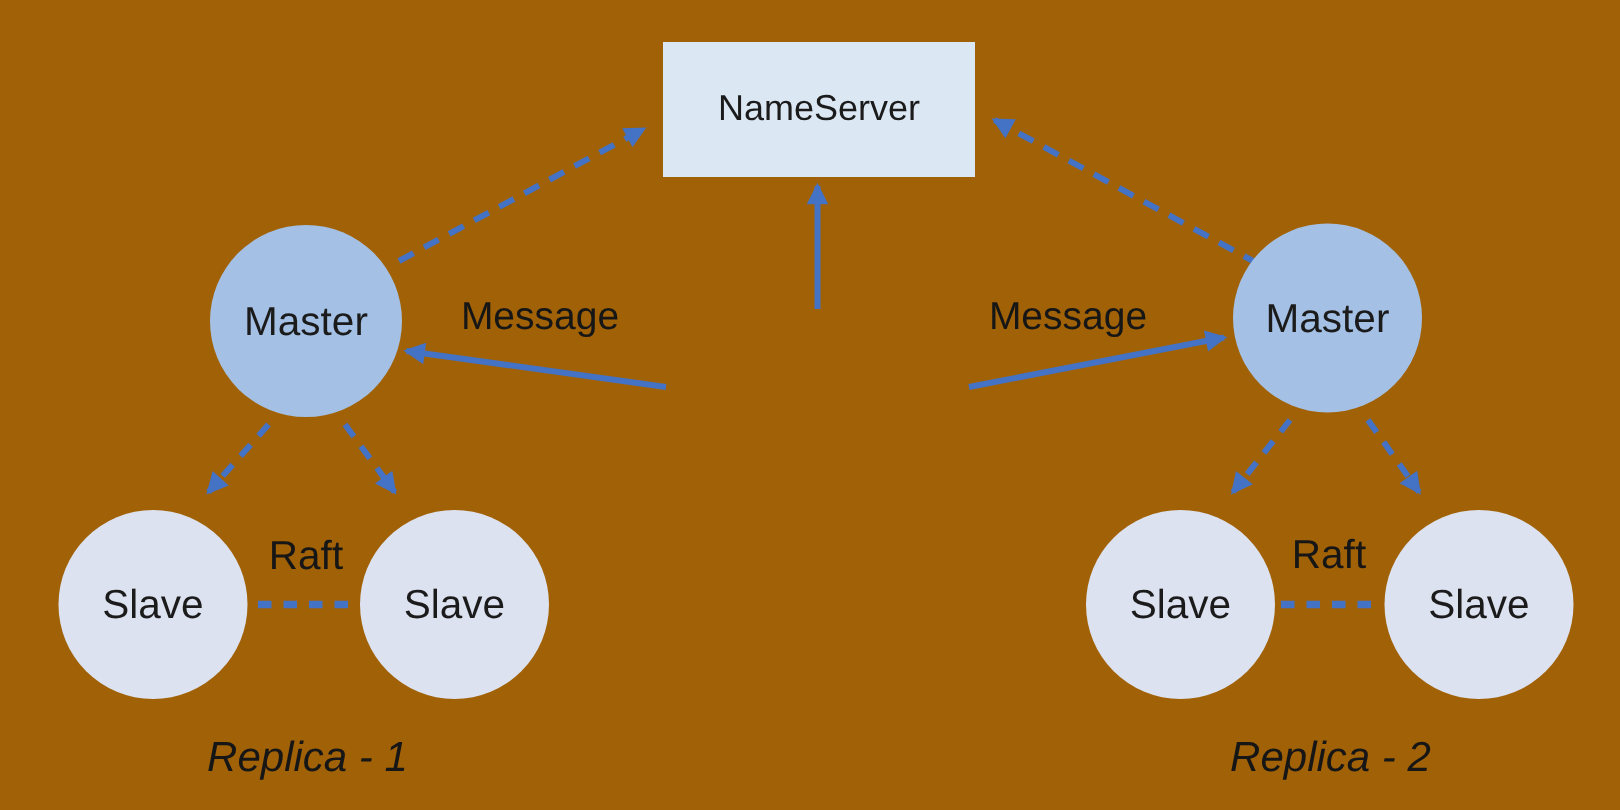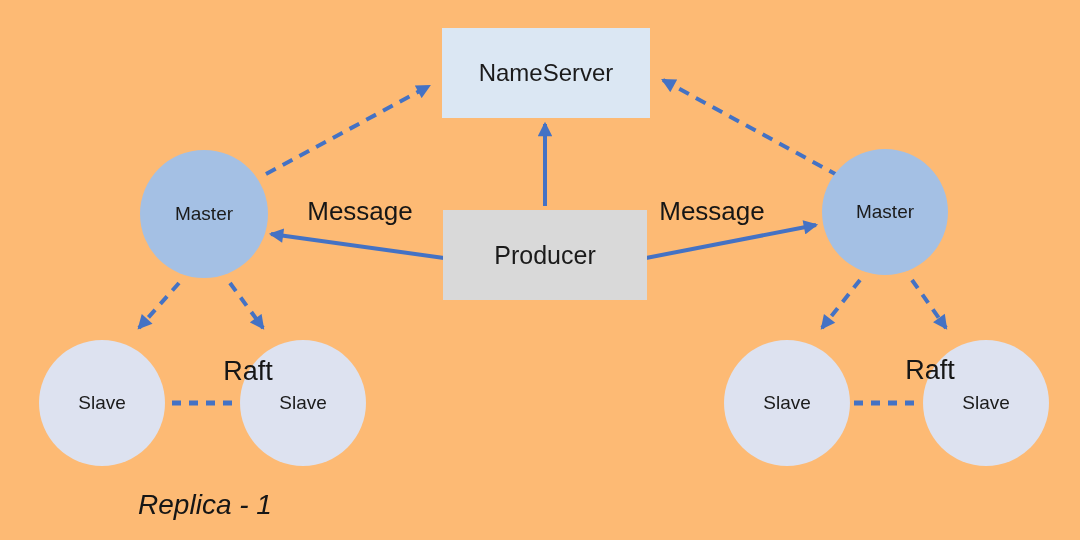--- a/index.html
+++ b/index.html
@@ -5,21 +5,21 @@
   html, body {
     margin: 0;
     padding: 0;
     background: #ffffff;
     font-family: "Liberation Sans", sans-serif;
   }
   #canvas {
     position: relative;
     width: 1080px;
     height: 540px;
-    background: #fdba74;
+    background: #a16207;
     overflow: hidden;
     color: #1b1b1b;
   }
   #edges {
     position: absolute;
     left: 0; top: 0;
     width: 1080px;
     height: 540px;
   }
   .node {
@@ -39,36 +39,36 @@
     font-size: 24px;
     line-height: 34px;
   }
   .producer {
     left: 443px; top: 210px;
     width: 204px; height: 90px;
     font-size: 25px;
   }
   .circle-node {
     border-radius: 50%;
-    font-size: 19px;
+    font-size: 27px;
   }
   .master-left  { left: 140px; top: 150px; width: 128px; height: 128px; }
   .master-right { left: 822px; top: 149px; width: 126px; height: 126px; }
   .slave-l1 { left: 39px;  top: 340px; width: 126px; height: 126px; }
   .slave-l2 { left: 240px; top: 340px; width: 126px; height: 126px; }
   .slave-r1 { left: 724px; top: 340px; width: 126px; height: 126px; }
   .slave-r2 { left: 923px; top: 340px; width: 126px; height: 126px; }
   .float-label {
     position: absolute;
     transform: translate(-50%, -50%);
     white-space: nowrap;
     color: #161616;
   }
   .msg-label  { font-size: 26px; }
-  .raft-label { font-size: 27px; margin-left: 44px; }
+  .raft-label { font-size: 27px; }
   .caption-label { font-size: 28px; font-style: italic; }
   .msg-left   { left: 360px; top: 211px; }
   .msg-right  { left: 712px; top: 211px; }
   .raft-left  { left: 204px; top: 371px; }
   .raft-right { left: 886px; top: 370px; }
   .cap-left   { left: 205px; top: 505px; }
   .cap-right  { left: 887px; top: 505px; }
 </style>
 </head>
 <body>
@@ -95,23 +95,20 @@
     <line x1="912" y1="280" x2="946" y2="328" stroke-width="4" stroke-dasharray="10 8" marker-end="url(#arrowhead)" stroke="#4472c4"></line>
 
     <line x1="172" y1="403" x2="233" y2="403" stroke-width="5" stroke-dasharray="9 8" stroke="#4472c4"></line>
     <line x1="854" y1="403" x2="917" y2="403" stroke-width="5" stroke-dasharray="9 8" stroke="#4472c4"></line>
   </svg>
 
   <div class="node rect-node nameserver" style="background-color: rgb(219, 231, 243);">
     <div>NameServer</div>
   </div>
 
-  <div class="node producer" style="background-color: rgb(217, 217, 217);">
-    <div>Producer</div>
-  </div>
 
   <div class="node circle-node master-left" style="background-color: rgb(164, 192, 228);">
     <div>Master</div>
   </div>
   <div class="node circle-node slave-l1" style="background-color: rgb(221, 226, 240);">
     <div>Slave</div>
   </div>
   <div class="node circle-node slave-l2" style="background-color: rgb(221, 226, 240);">
     <div>Slave</div>
   </div>
@@ -126,14 +123,15 @@
     <div>Slave</div>
   </div>
 
   <div class="float-label msg-label msg-left">Message</div>
   <div class="float-label msg-label msg-right">Message</div>
 
   <div class="float-label raft-label raft-left">Raft</div>
   <div class="float-label raft-label raft-right">Raft</div>
 
   <div class="float-label caption-label cap-left">Replica - 1</div>
+  <div class="float-label caption-label cap-right">Replica - 2</div>
 
 </div>
 
 </body></html>

